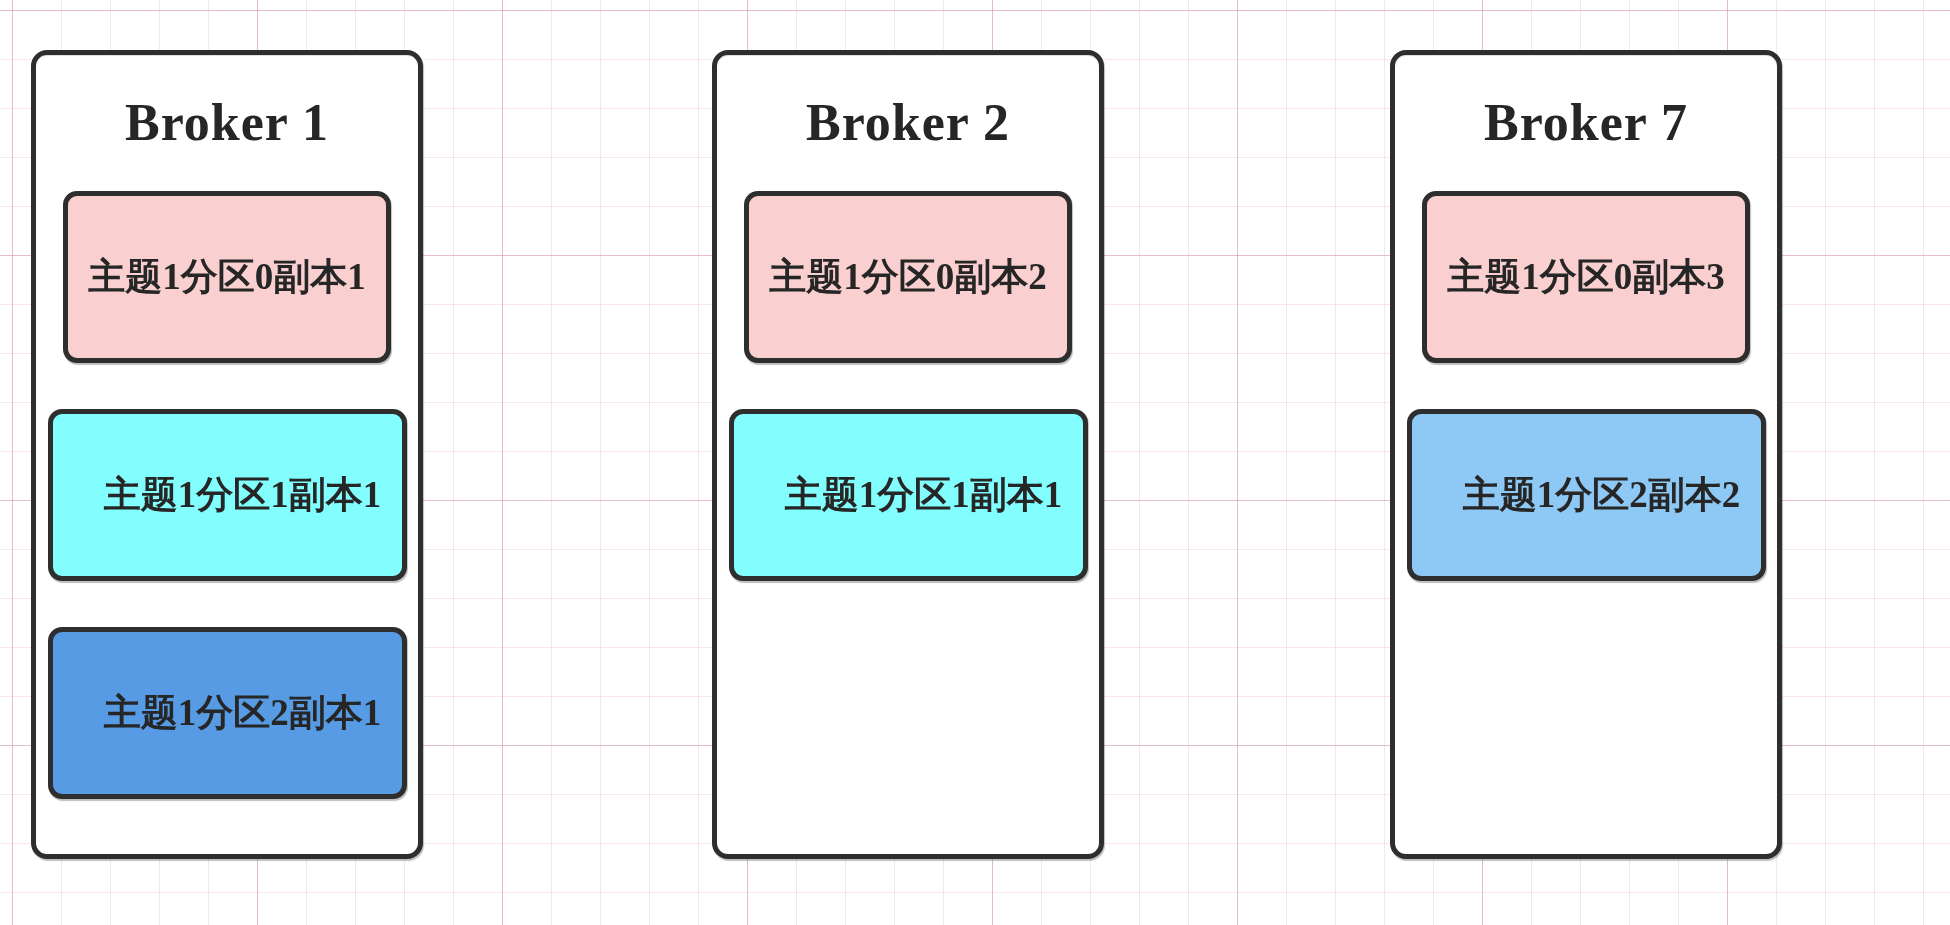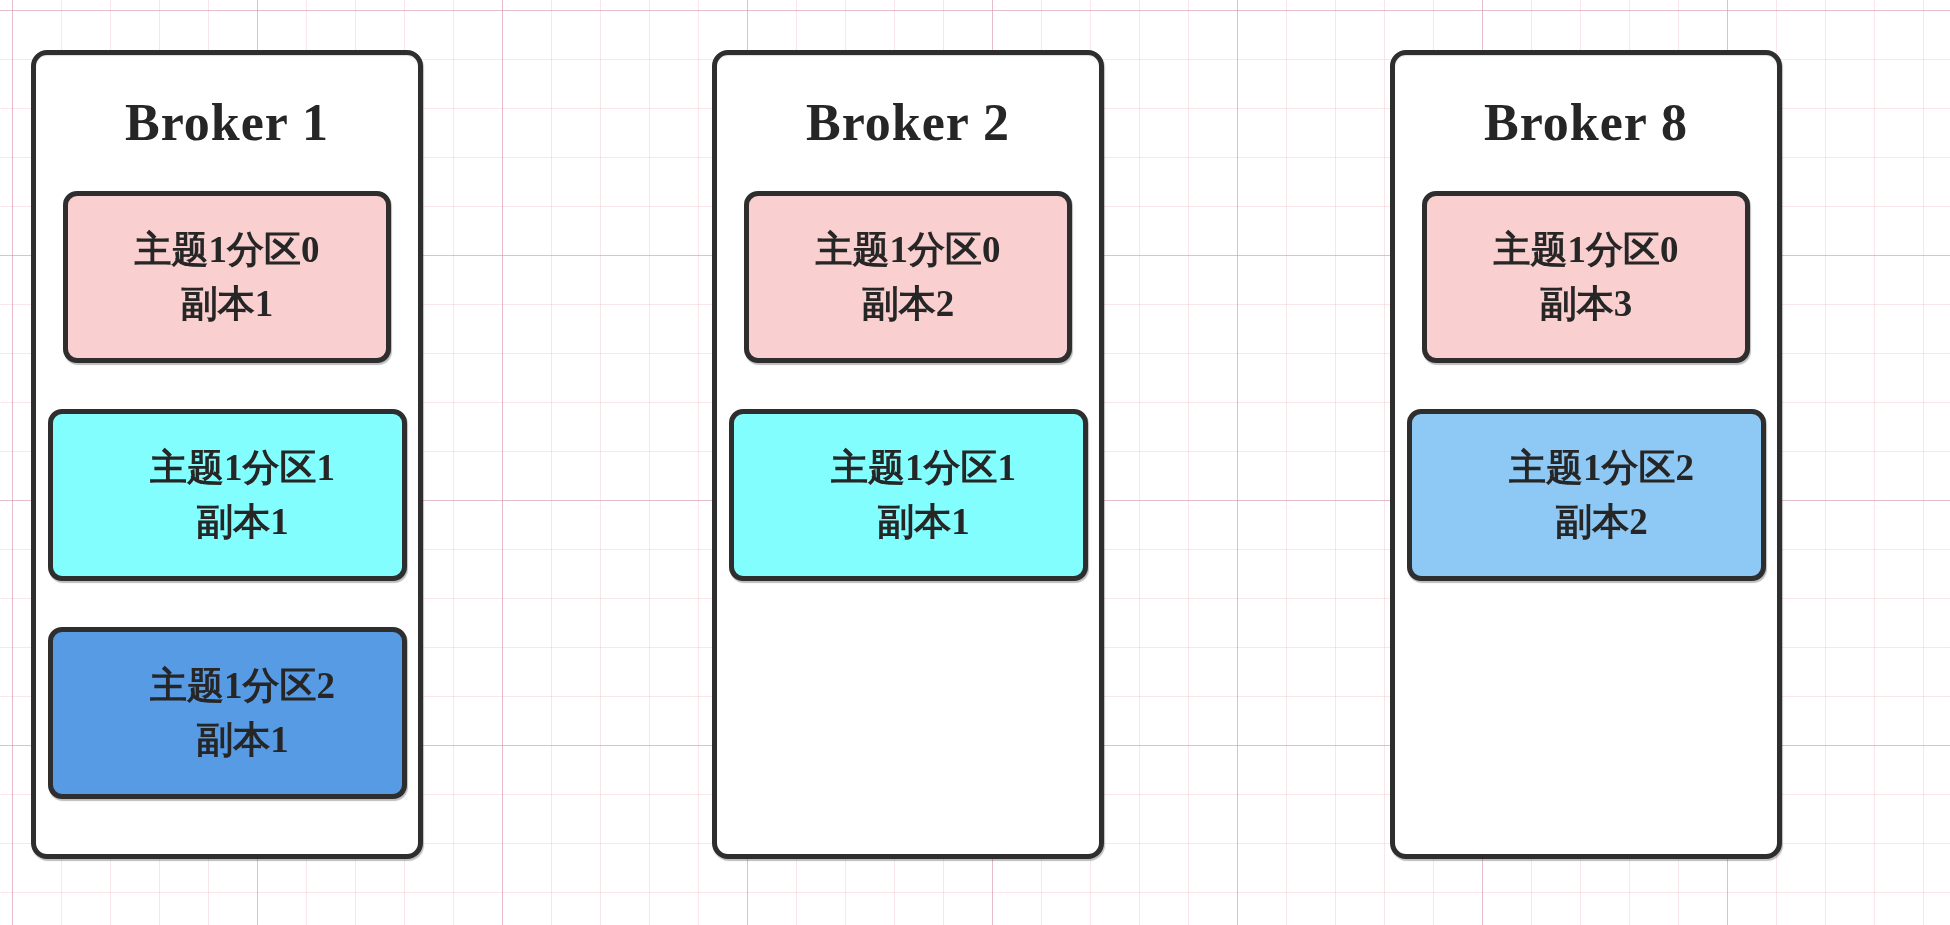--- a/index.html
+++ b/index.html
@@ -43,21 +43,21 @@
     letter-spacing: 1px;
   }
 
   .partition {
     width: 318px;
     height: 162px;
     margin: 40px auto 0;
     border: 5px solid #2e2e2e;
     border-radius: 14px;
     display: flex;
-    flex-direction: column;
+    flex-direction: row;
     align-items: center;
     justify-content: center;
     box-shadow: 1px 2px 1px rgba(70,70,70,0.35);
   }
   .partition + .partition { margin-top: 46px; padding-left: 31px; }
 
   .partition .pline {
     font-weight: bold;
     font-size: 37px;
     line-height: 54px;
@@ -96,21 +96,21 @@
     <div class="pline">副本2</div>
   </div>
 
   <div class="partition" style="background-color: rgb(130, 254, 255);">
     <div class="pline">主题1分区1</div>
     <div class="pline">副本1</div>
   </div>
 </div>
 
 <div class="broker pos-3">
-  <div class="broker-title">Broker 8</div>
+  <div class="broker-title">Broker 7</div>
 
   <div class="partition" style="background-color: rgb(249, 207, 207);">
     <div class="pline">主题1分区0</div>
     <div class="pline">副本3</div>
   </div>
 
   <div class="partition" style="background-color: rgb(142, 200, 244);">
     <div class="pline">主题1分区2</div>
     <div class="pline">副本2</div>
   </div>

